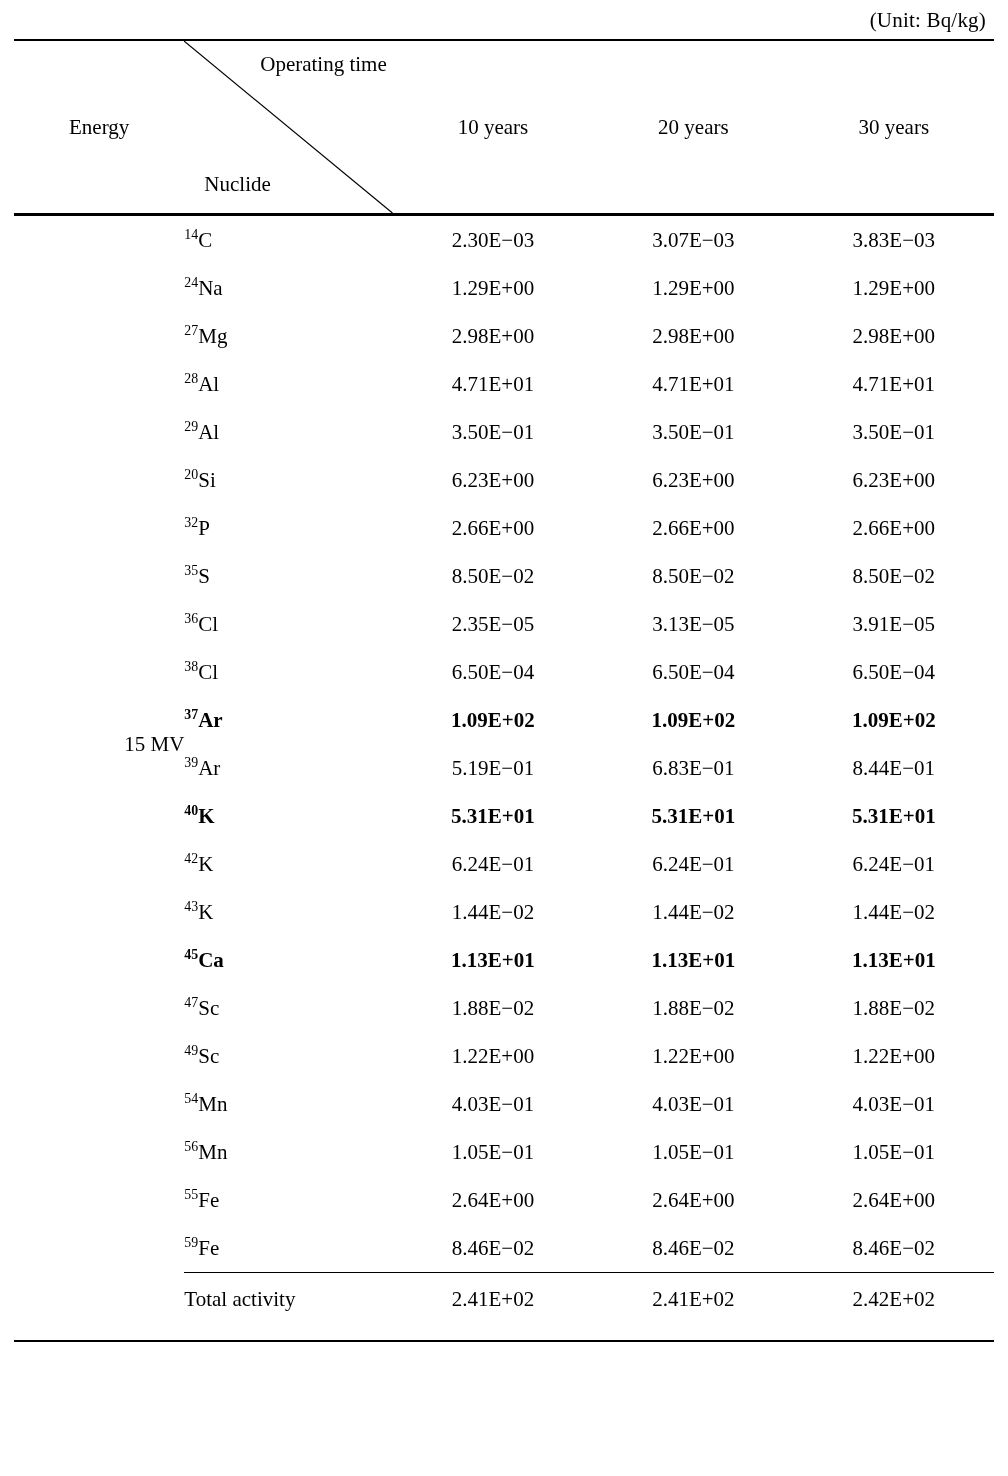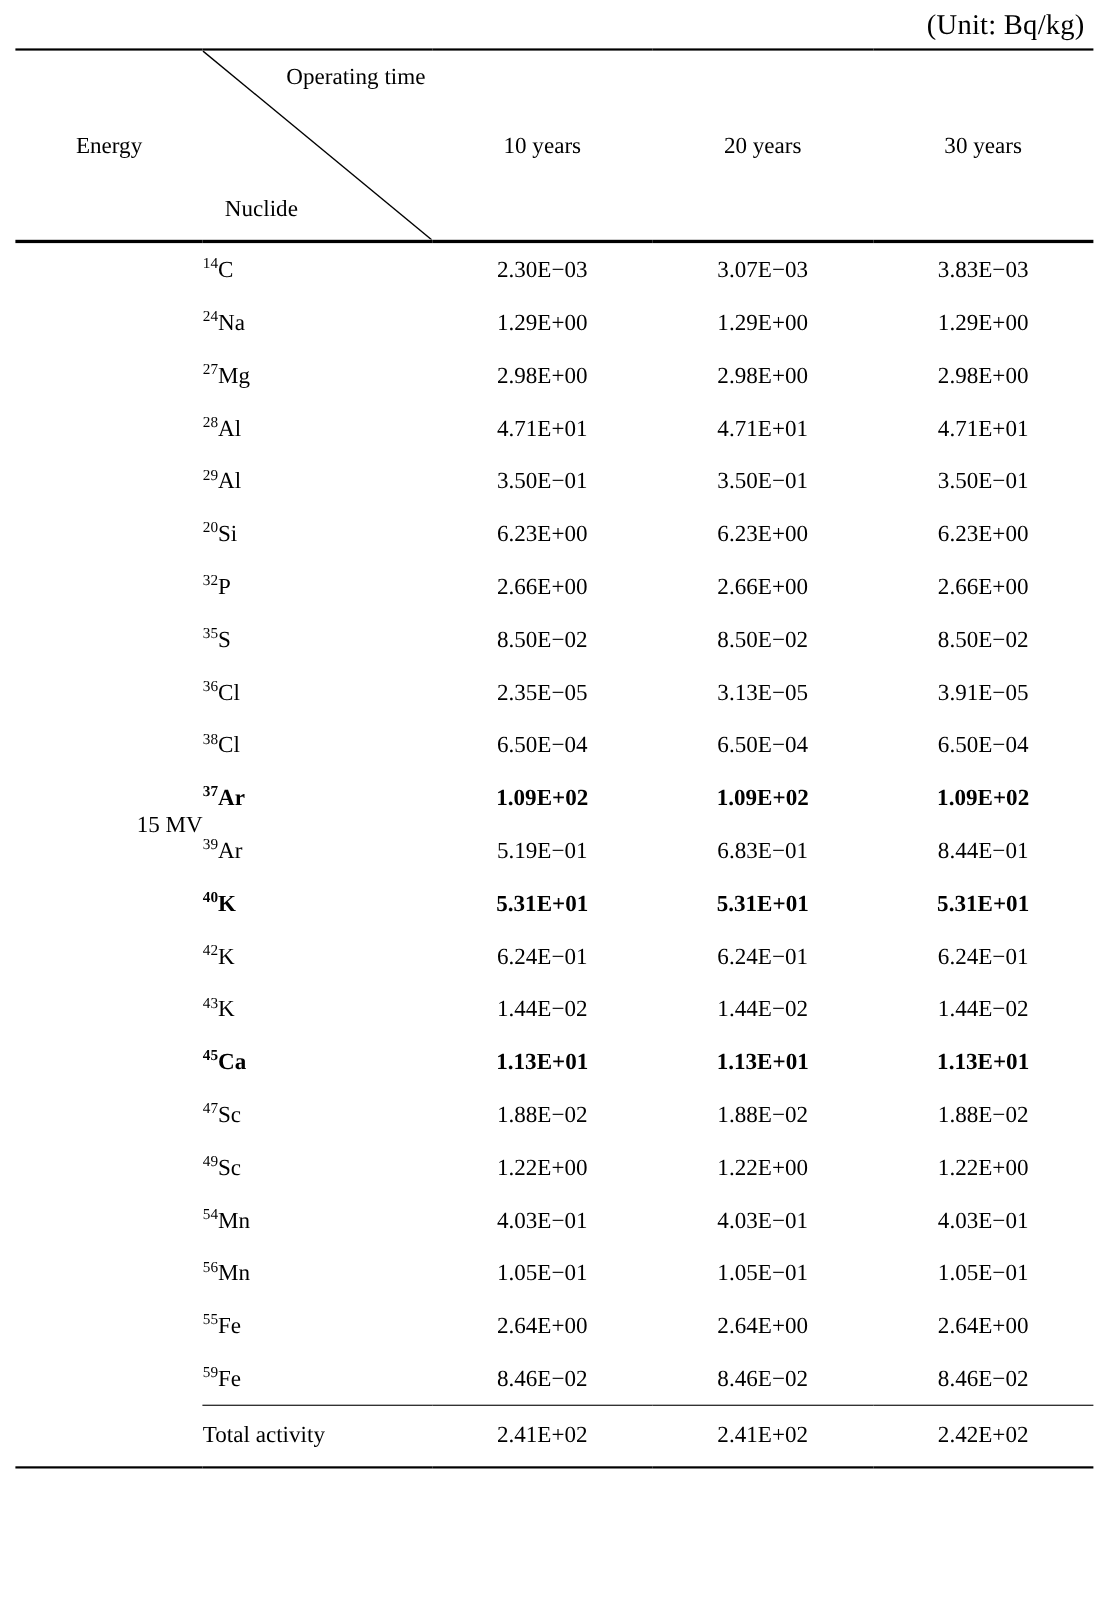--- a/index.html
+++ b/index.html
@@ -16,21 +16,21 @@
   }
   .page {
     position: relative;
     width: 1008px;
     height: 1476px;
     box-sizing: border-box;
     padding: 0 14px;
   }
   .unit-line {
     text-align: right;
-    font-size: 26px;
+    font-size: 21px;
     padding: 8px 8px 6px 0;
     letter-spacing: 0.2px;
   }
   table.act {
     width: 980px;
     border-collapse: collapse;
     table-layout: fixed;
     font-size: 21px;
   }
   table.act col.c-energy  { width: 170px; }
@@ -110,21 +110,21 @@
   sup {
     font-size: 0.66em;
     vertical-align: super;
     line-height: 0;
   }
   tr.bold td.data, tr.bold td.nuclide {
     font-weight: bold;
   }
   tr.total td {
     padding-top: 11px;
-    padding-bottom: 14px;
+    padding-bottom: 26px;
   }
   tr.total td.sep-top {
     border-top: 1px solid #000;
   }
   .bottom-rule {
     border-top: 2px solid #000;
     height: 0;
     padding: 0;
   }
   td.blank {

